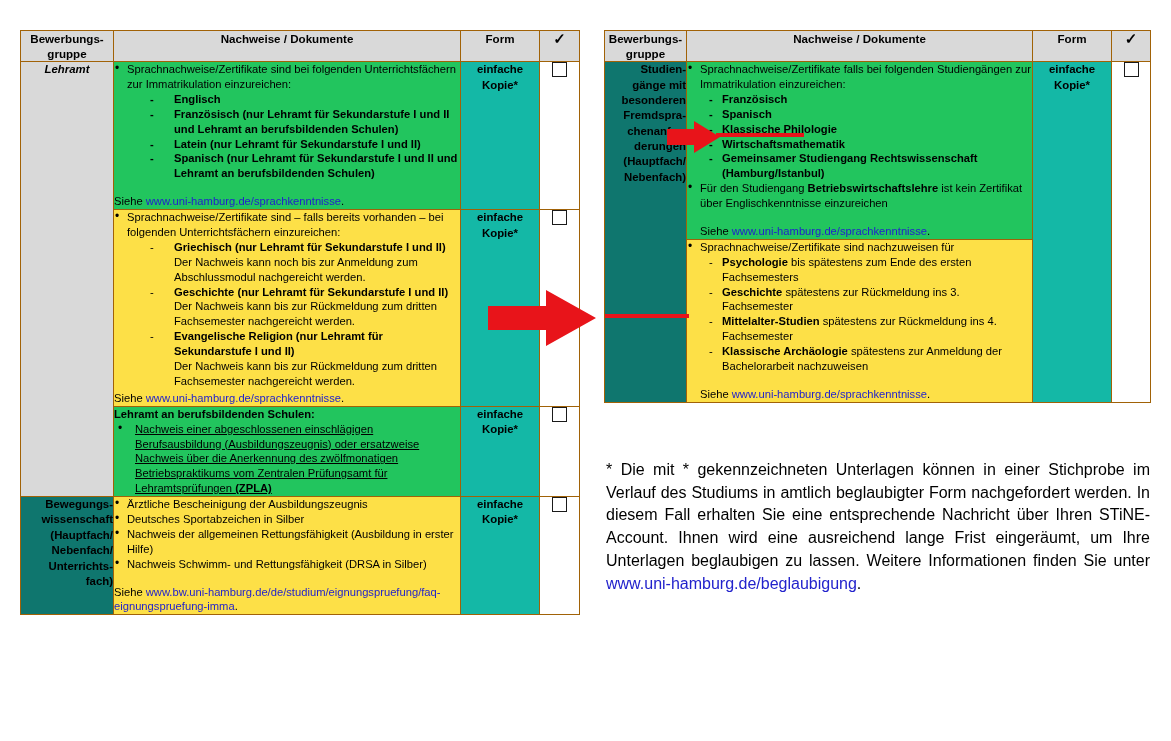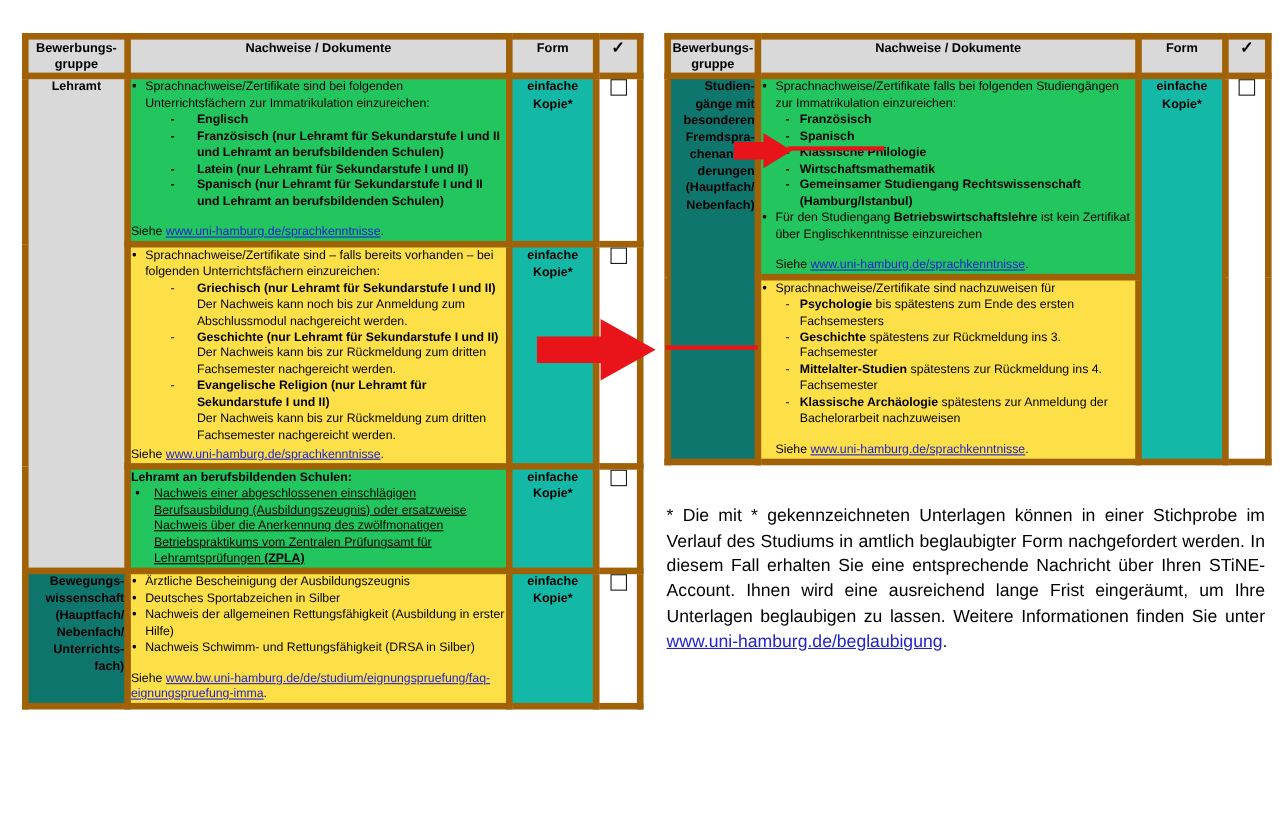--- a/index.html
+++ b/index.html
@@ -18,21 +18,21 @@
 
   
   .doc-table {
     position: absolute;
     border-collapse: collapse;
     table-layout: fixed;
     font-size: 11.2px;
     line-height: 1.33;
   }
   .doc-table td, .doc-table th {
-    border: 6px solid #a16207;
+    border: 1px solid #a16207;
     vertical-align: top;
     padding: 0;
   }
   .hdr-cell {
     background: #d9d9d9;
     text-align: center;
     vertical-align: middle;
     font-weight: bold;
     font-size: 11.6px;
     padding: 6px 3px;
@@ -48,20 +48,21 @@
     line-height: 1.35;
   }
   .grp-cell-top {
     background: #d9d9d9;
     text-align: center;
     vertical-align: top;
     font-weight: bold;
     font-size: 11.4px;
     padding-top: 36px;
     line-height: 1.35;
+    font-style: italic;
   }
   .body-cell {
     background: #fde047;
     padding: 7px 9px 8px 9px;
   }
   .body-cell.peach {
     background: #22c55e;
   }
   .form-cell {
     background: #14b8a6;
@@ -136,21 +137,20 @@
   ul.bul.indent > li {
     padding-left: 21px;
   }
   ul.bul.indent > li:before {
     left: 4px;
   }
   .b { font-weight: bold; }
   .spacer { height: 11px; }
   a.lnk, .lnk {
     color: #2222cc;
-    text-decoration: underline;
   }
   .siehe { margin-top: 2px; }
 
   
   .footnote {
     position: absolute;
     font-size: 16px;
     line-height: 1.42;
     text-align: justify;
   }

